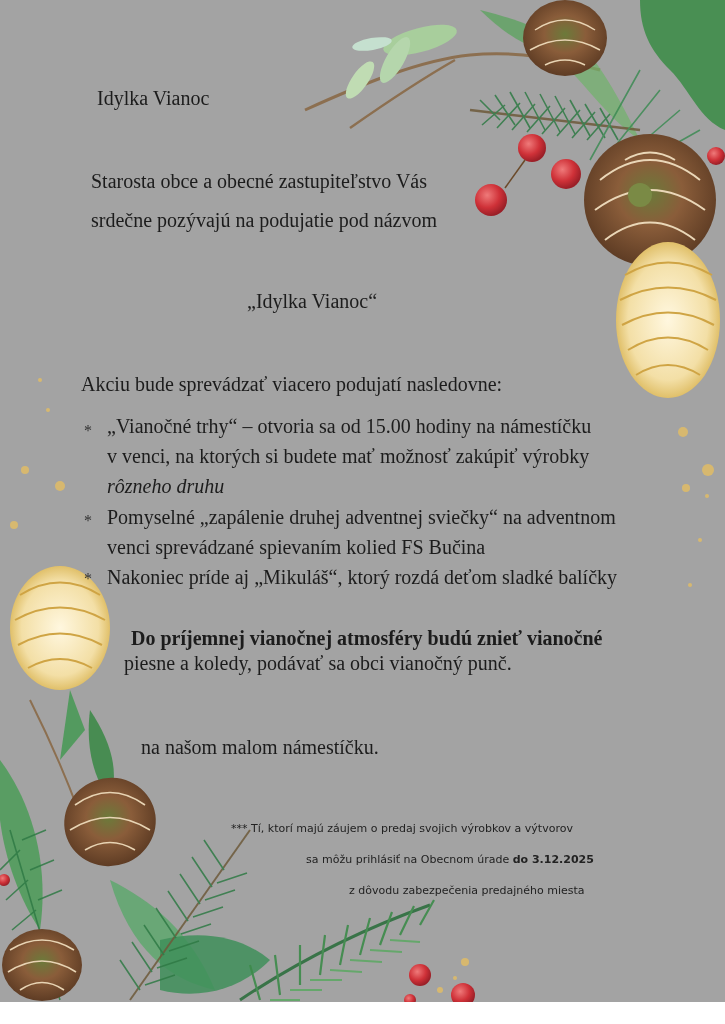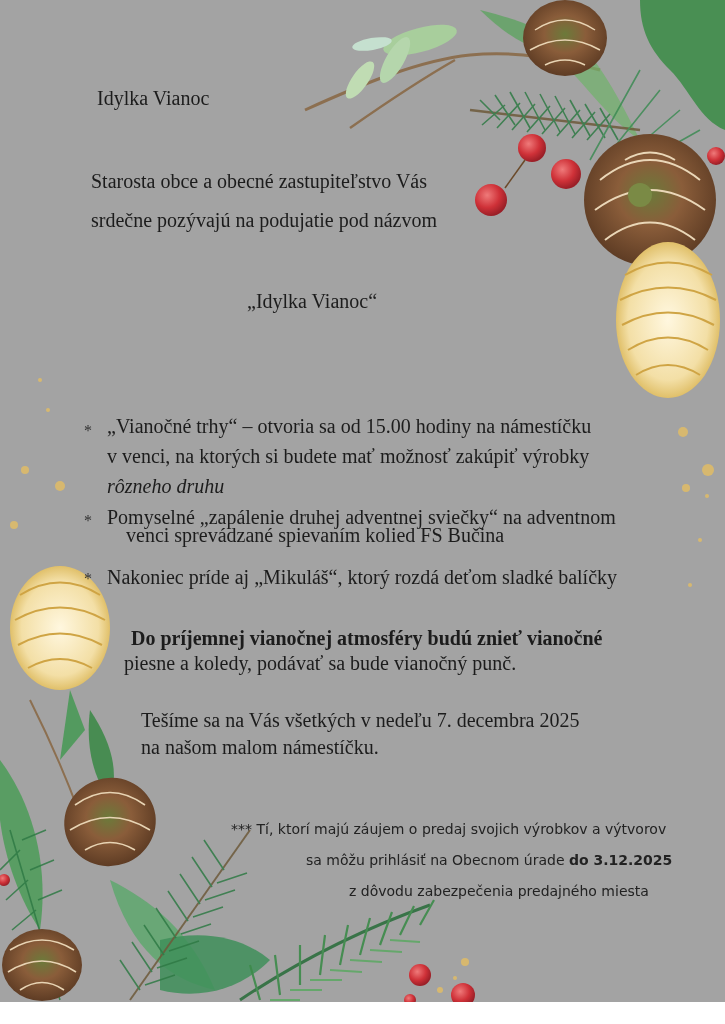--- a/index.html
+++ b/index.html
@@ -8,37 +8,37 @@
     background: #ffffff;
     font-family: "Liberation Serif", "DejaVu Serif", serif;
     color: #1c1c1c;
   }
   .page { position: absolute; inset: 0; background: #a3a3a3; }
   .deco { position: absolute; inset: 0; pointer-events: none; }
   .deco svg { position: absolute; left: 0; top: 0; }
 
   .txt { position: absolute; white-space: nowrap; }
   .serif { font-family: "Liberation Serif", "DejaVu Serif", serif; font-size: 20px; line-height: 24px; }
-  .sans { font-family: "DejaVu Sans", "Liberation Sans", sans-serif; font-size: 14px; line-height: 14px; color: #222; }
+  .sans { font-family: "DejaVu Sans", "Liberation Sans", sans-serif; font-size: 11px; line-height: 14px; color: #222; }
 
   #title-small { left: 97px; top: 86px; }
   #intro-1 { left: 91px; top: 169px; }
   #intro-2 { left: 91px; top: 208px; }
   #event-name { left: 247px; top: 289px; }
   #events-lead { left: 81px; top: 372px; }
 
   .bullet-star { position: absolute; font-size: 16px; line-height: 24px; color: #333; }
   #b1-star { left: 84px; top: 419px; }
   #b2-star { left: 84px; top: 509px; }
   #b3-star { left: 84px; top: 567px; }
   #b1-l1 { left: 107px; top: 414px; }
   #b1-l2 { left: 107px; top: 444px; }
   #b1-l3 { left: 107px; top: 474px; font-style: italic; }
   #b2-l1 { left: 107px; top: 505px; }
-  #b2-l2 { left: 107px; top: 523px; margin-left: 19px; }
+  #b2-l2 { left: 107px; top: 535px; }
   #b3-l1 { left: 107px; top: 565px; }
 
   #atm-1 { left: 131px; top: 626px; font-weight: bold; }
   #atm-2 { left: 124px; top: 651px; }
   #meet-1 { left: 141px; top: 708px; }
   #meet-2 { left: 141px; top: 735px; }
 
   #note-1 { left: 231px; top: 822px; }
   #note-2 { left: 306px; top: 853px; }
   #note-3 { left: 349px; top: 884px; }
@@ -169,37 +169,37 @@
     </svg>
   </div>
 
   <div class="txt serif" id="title-small">Idylka Vianoc</div>
 
   <div class="txt serif" id="intro-1">Starosta obce a obecné zastupiteľstvo Vás</div>
   <div class="txt serif" id="intro-2">srdečne pozývajú na podujatie pod názvom</div>
 
   <div class="txt serif" id="event-name">„Idylka Vianoc“</div>
 
+  <div class="txt serif" id="events-lead">Akciu bude sprevádzať viacero podujatí nasledovne:</div>
 
   <span class="bullet-star" id="b1-star">*</span>
   <div class="txt serif" id="b1-l1">„Vianočné trhy“ – otvoria sa od 15.00 hodiny na námestíčku</div>
   <div class="txt serif" id="b1-l2">v venci, na ktorých si budete mať možnosť zakúpiť výrobky</div>
   <div class="txt serif" id="b1-l3">rôzneho druhu</div>
 
   <span class="bullet-star" id="b2-star">*</span>
   <div class="txt serif" id="b2-l1">Pomyselné „zapálenie druhej adventnej sviečky“ na adventnom</div>
   <div class="txt serif" id="b2-l2">venci sprevádzané spievaním kolied FS Bučina</div>
 
   <span class="bullet-star" id="b3-star">*</span>
   <div class="txt serif" id="b3-l1">Nakoniec príde aj „Mikuláš“, ktorý rozdá deťom sladké balíčky</div>
 
   <div class="txt serif" id="atm-1">Do príjemnej vianočnej atmosféry budú znieť vianočné</div>
-  <div class="txt serif" id="atm-2">piesne a koledy, podávať sa bude vianočný punč.</div>
-
-  <div class="txt serif" id="meet-1">Tešíme sa na Vás všetkých v nedeľu 7. decembra 2025</div>
+  <div class="txt serif" id="atm-2">piesne a koledy, podávať sa obci vianočný punč.</div>
+
   <div class="txt serif" id="meet-2">na našom malom námestíčku.</div>
 
   <div class="txt sans" id="note-1">*** Tí, ktorí  majú záujem o predaj svojich výrobkov a výtvorov</div>
   <div class="txt sans" id="note-2">
     <span>sa môžu prihlásiť na Obecnom úrade </span><span class="bold">do 3.12.2025</span>
   </div>
   <div class="txt sans" id="note-3">z dôvodu zabezpečenia predajného miesta</div>
 
 </div>
 

